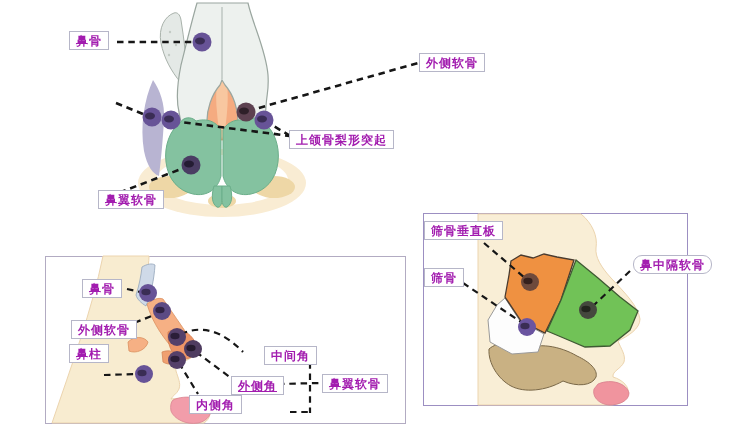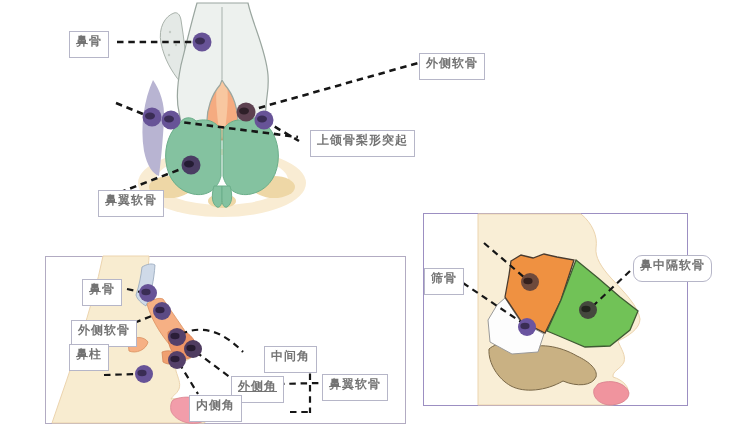--- a/index.html
+++ b/index.html
@@ -2,22 +2,22 @@
 <html><head>
 <meta charset="utf-8">
 <style>
   html,body{margin:0;padding:0;background:#fff;}
   #stage{position:relative;width:736px;height:434px;background:#fff;overflow:hidden;
          font-family:"Liberation Sans","DejaVu Sans",sans-serif;}
   #art{position:absolute;left:0;top:0;}
   .panel{position:absolute;background:transparent;}
   .panel.bl{left:45px;top:256px;width:359px;height:166px;border:1px solid #b2abc2;}
   .panel.br{left:423px;top:213px;width:263px;height:191px;border:1px solid #9c8fc2;}
-  .label{position:absolute;background:#ffffff;border:1px solid #b6b6c8;color:#737373;
-         font-size:12px;font-weight:700;line-height:16px;padding:1px 6px 8px;
+  .label{position:absolute;background:#ffffff;border:1px solid #b6b6c8;color:#a21caf;
+         font-size:12px;font-weight:700;line-height:16px;padding:1px 6px 0;
          white-space:nowrap;letter-spacing:1px;}
   .leader{stroke:#161616;stroke-width:2.6;stroke-dasharray:6.5 4.8;fill:none;}
   .thin{stroke-width:2.2;}
 </style>
 </head>
 <body>
 
 <div id="stage">
 
   <div class="panel bl"></div>
@@ -154,26 +154,27 @@
       <g>
           <circle cx="527" cy="327" r="9" fill="#6a54a0"></circle>
           <ellipse cx="525" cy="326" rx="4.6" ry="3.2" fill="#3a2d55"></ellipse>
         </g>
     </g>
   </svg>
 
   <div class="label" style="left:69px;top:31px;">鼻骨</div>
   <div class="label" style="left:98px;top:190px;">鼻翼软骨</div>
   <div class="label" style="left:419px;top:53px;">外侧软骨</div>
-  <div class="label" style="left:310px;top:130px;text-align:right;">上颌骨梨形突起</div>
+  <div class="label" style="left:289px;top:130px;text-align:right;">上颌骨梨形突起</div>
 
   <div class="label" style="left:82px;top:279px;">鼻骨</div>
   <div class="label" style="left:71px;top:320px;">外侧软骨</div>
   <div class="label" style="left:69px;top:344px;">鼻柱</div>
   <div class="label" style="left:245px;top:346px;margin-left:19px;">中间角</div>
   <div class="label" style="left:231px;top:376px;text-decoration:underline;">外侧角</div>
   <div class="label" style="left:189px;top:395px;">内侧角</div>
   <div class="label" style="left:322px;top:374px;">鼻翼软骨</div>
 
+  <div class="label" style="left:424px;top:221px;">筛骨垂直板</div>
   <div class="label" style="left:424px;top:268px;">筛骨</div>
   <div class="label" style="left:633px;top:255px;border-radius:9px;">鼻中隔软骨</div>
 
 </div>
 
 </body></html>

